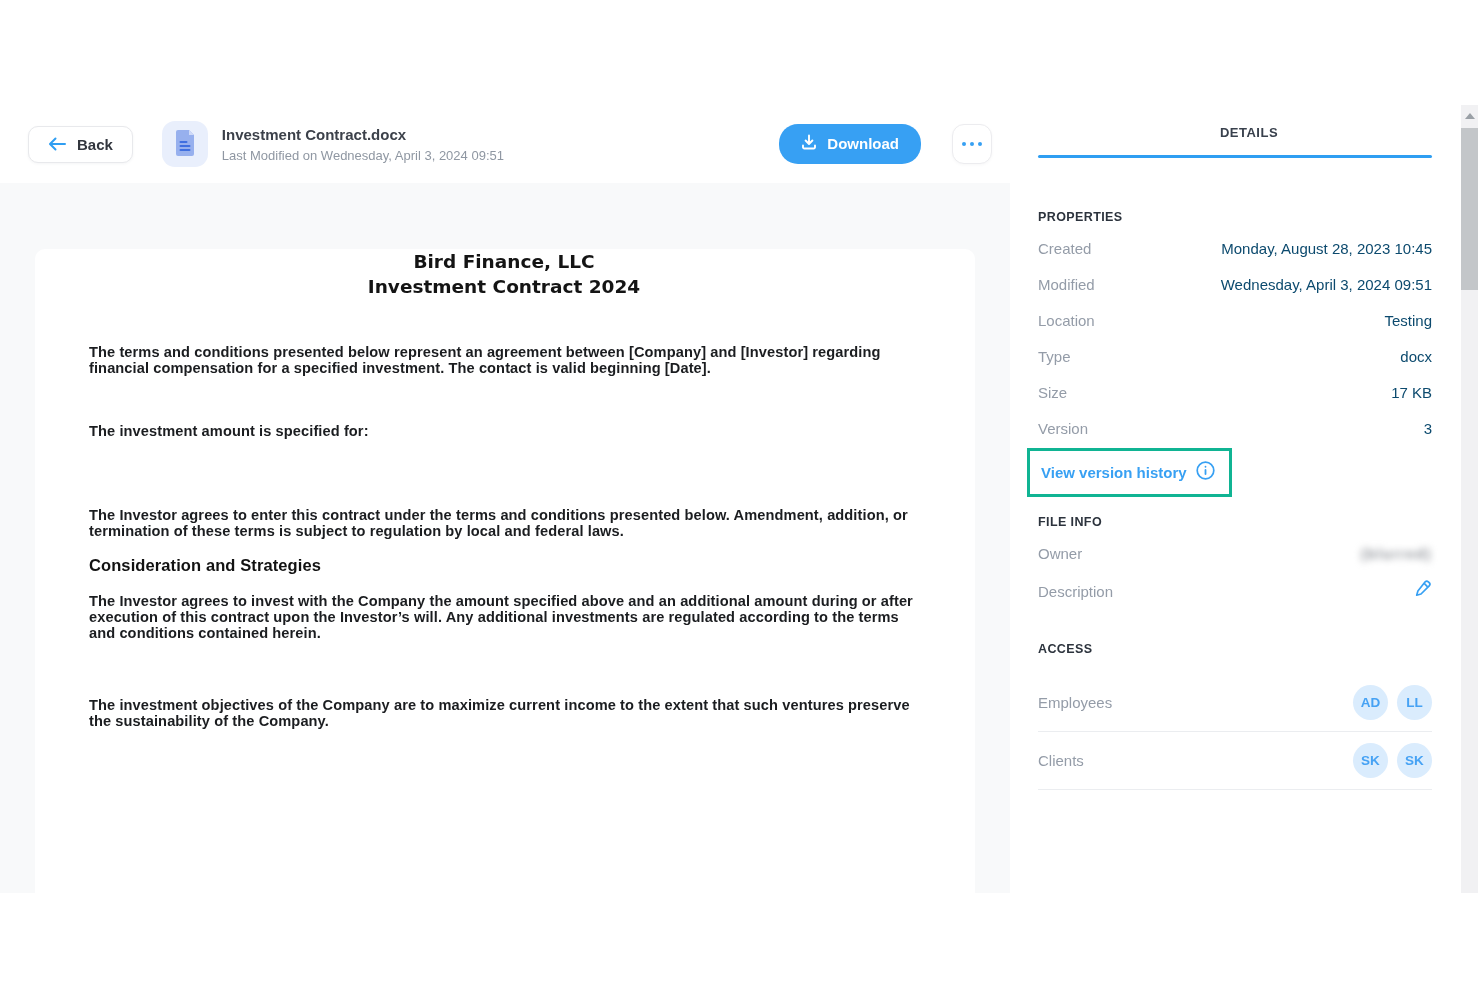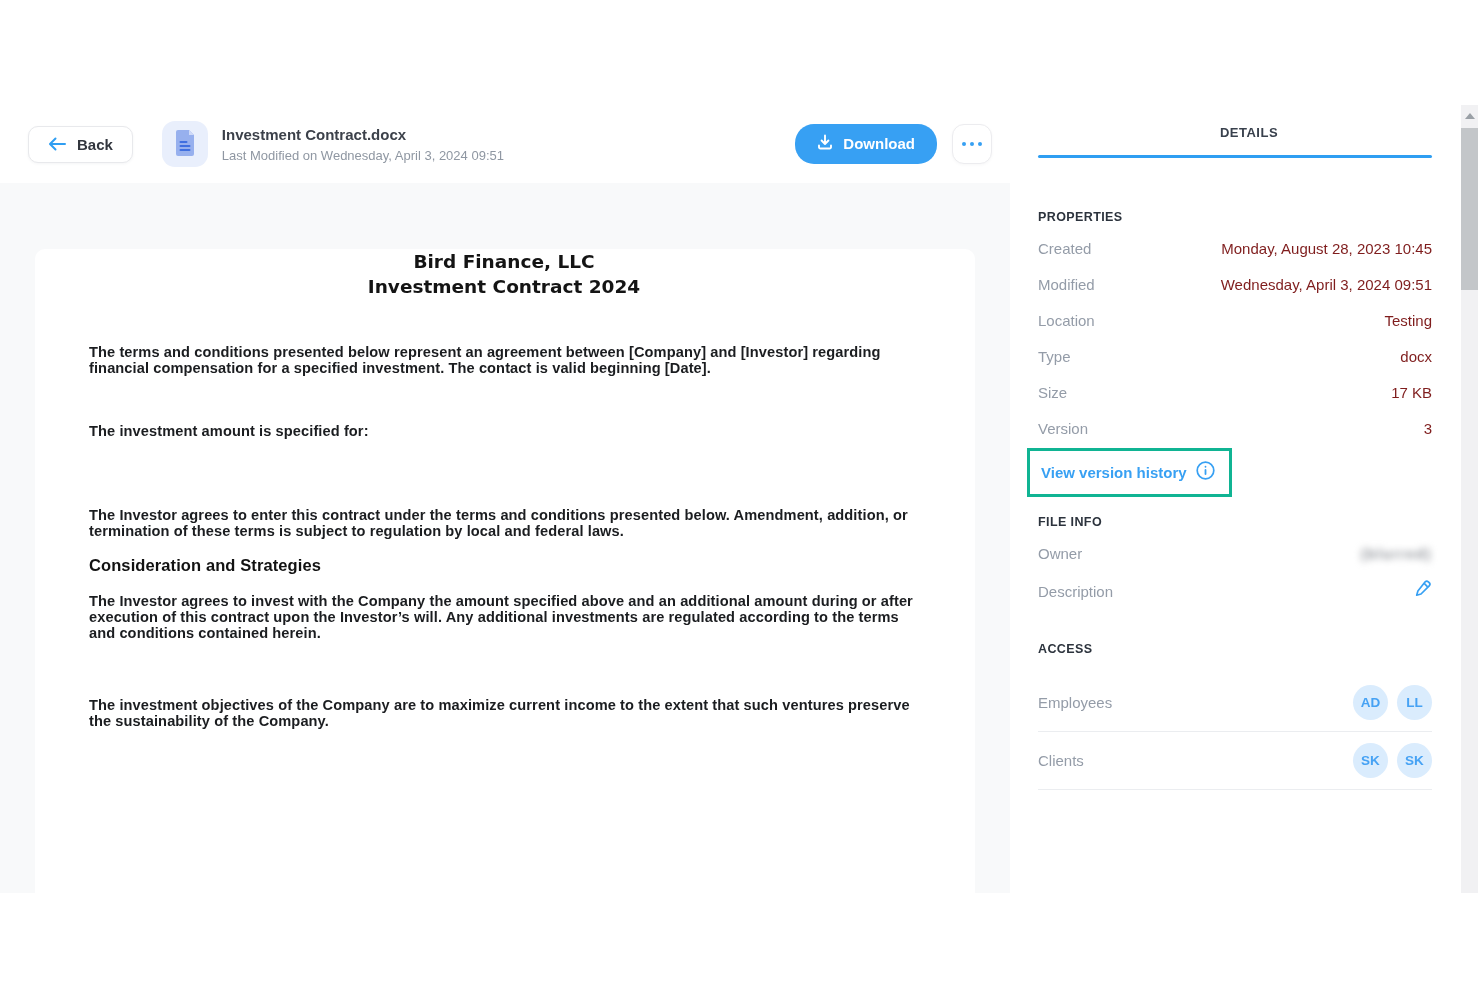--- a/index.html
+++ b/index.html
@@ -9,21 +9,21 @@
 
   
   .header { height:78px; display:flex; background:#ffffff; }
   .header-left { width:1010px; display:flex; align-items:center; padding:0 18px 0 28px; }
   .back-btn { display:flex; align-items:center; gap:11px; padding:9px 19px; border:1px solid #e8e9ec; border-radius:10px; background:#fff; font-size:15px; font-weight:700; color:#32363e; box-shadow:0 1px 3px rgba(40,50,70,.05); cursor:pointer; }
   .back-btn svg { display:block; }
   .file-chip { margin-left:29px; width:46px; height:46px; border-radius:13px; background:#e9effc; display:flex; align-items:center; justify-content:center; flex:none; }
   .file-meta { margin-left:14px; }
   .file-title { font-size:15px; font-weight:700; color:#3c414a; }
   .file-sub { font-size:13px; color:#8f97a2; margin-top:5px; }
-  .header-actions { margin-left:auto; display:flex; align-items:center; gap:15px; }
+  .header-actions { margin-left:auto; display:flex; align-items:center; gap:31px; }
   .download-btn { display:flex; align-items:center; gap:10px; background:#37a0f3; color:#fff; font-size:15px; font-weight:700; border:none; border-radius:19px; padding:10px 22px 11px; cursor:pointer; }
   .more-btn { width:40px; height:40px; border:1px solid #ececef; border-radius:12px; background:#fff; display:flex; align-items:center; justify-content:center; gap:3.5px; cursor:pointer; box-shadow:0 1px 3px rgba(40,50,70,.04); }
   .more-btn .dot { width:4.5px; height:4.5px; border-radius:50%; background:#37a0f3; }
   .header-details { flex:1; position:relative; }
   .details-tab { position:absolute; left:8px; right:0; top:20px; text-align:center; font-size:13px; font-weight:700; color:#39414d; letter-spacing:.5px; cursor:pointer; }
   .details-underline { position:absolute; left:28px; right:48px; top:50px; height:3px; background:#2f9ef2; border-radius:2px; }
 
   
   .main { display:flex; height:710px; }
   .viewer { width:1010px; background:#f8f9fa; padding:16px 0 0 35px; overflow:hidden; }
@@ -37,21 +37,21 @@
   .blk4 { margin-top:18px; font-size:16.5px; font-weight:700; color:#121212; }
   .blk5 { margin-top:20px; }
   .blk6 { margin-top:56px; }
 
   
   .details-panel { flex:1; background:#ffffff; padding:27px 48px 0 28px; }
   .section-label { font-size:12.5px; font-weight:700; color:#2c333d; letter-spacing:.4px; }
   .prop-row { display:flex; justify-content:space-between; align-items:baseline; margin-top:14px; font-size:15px; line-height:22px; }
   .prop-row:first-of-type { margin-top:19px; }
   .row-label { color:#949ca8; }
-  .row-value { color:#7f1d1d; text-align:right; }
+  .row-value { color:#0c4a6e; text-align:right; }
   .vh-box { display:inline-flex; align-items:center; gap:9px; margin-top:8px; margin-left:-11px; border:3px solid #10b493; padding:10px 14px 10px 11px; background:#fff; }
   .vh-link { font-size:15px; font-weight:700; color:#37a0f3; cursor:pointer; }
   .info-icon { display:block; cursor:pointer; }
   .fileinfo-label { margin-top:18px; }
   .blurred { filter:blur(3.5px); color:#8e9298; font-size:14px; letter-spacing:1.5px; font-weight:600; }
   .pencil-icon { display:block; cursor:pointer; }
   .access-label { margin-top:39px; }
   .access-row { display:flex; justify-content:space-between; align-items:center; margin-top:11px; padding-bottom:11px; border-bottom:1px solid #ebedf0; font-size:15px;gap:12px; }
   .access-row.first { margin-top:29px; }
   .avatars { display:flex; gap:9px; }

